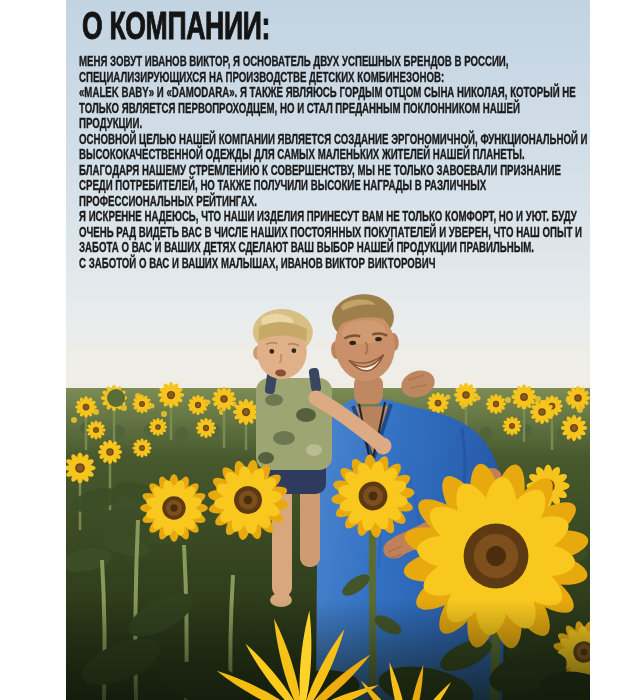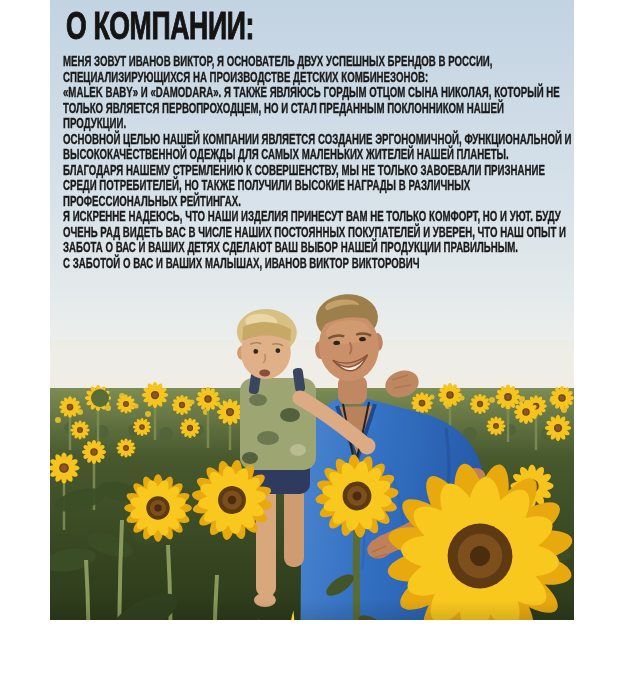--- a/index.html
+++ b/index.html
@@ -3,21 +3,21 @@
 <meta charset="utf-8">
 <title></title>
 <style>
   html,body{margin:0;padding:0}
   body{
     width:624px;height:700px;position:relative;overflow:hidden;
     background:#ffffff;
     font-family:"Liberation Sans",sans-serif;
   }
   .photo-card{
-    position:absolute;left:50px;top:0;width:524px;height:620px;
+    position:absolute;left:66px;top:0;width:524px;height:700px;
     overflow:hidden;background:#cfdde8;
   }
   .photo{position:absolute;left:0;top:0;width:524px;height:700px;display:block}
   .page-title{
     position:absolute;left:16px;top:7px;margin:0;
     font-size:38px;line-height:1;font-weight:700;letter-spacing:-.5px;
     color:#141414;-webkit-text-stroke:1px #141414;
     transform:scaleX(.70);transform-origin:0 0;white-space:nowrap;
   }
   .about-text{

